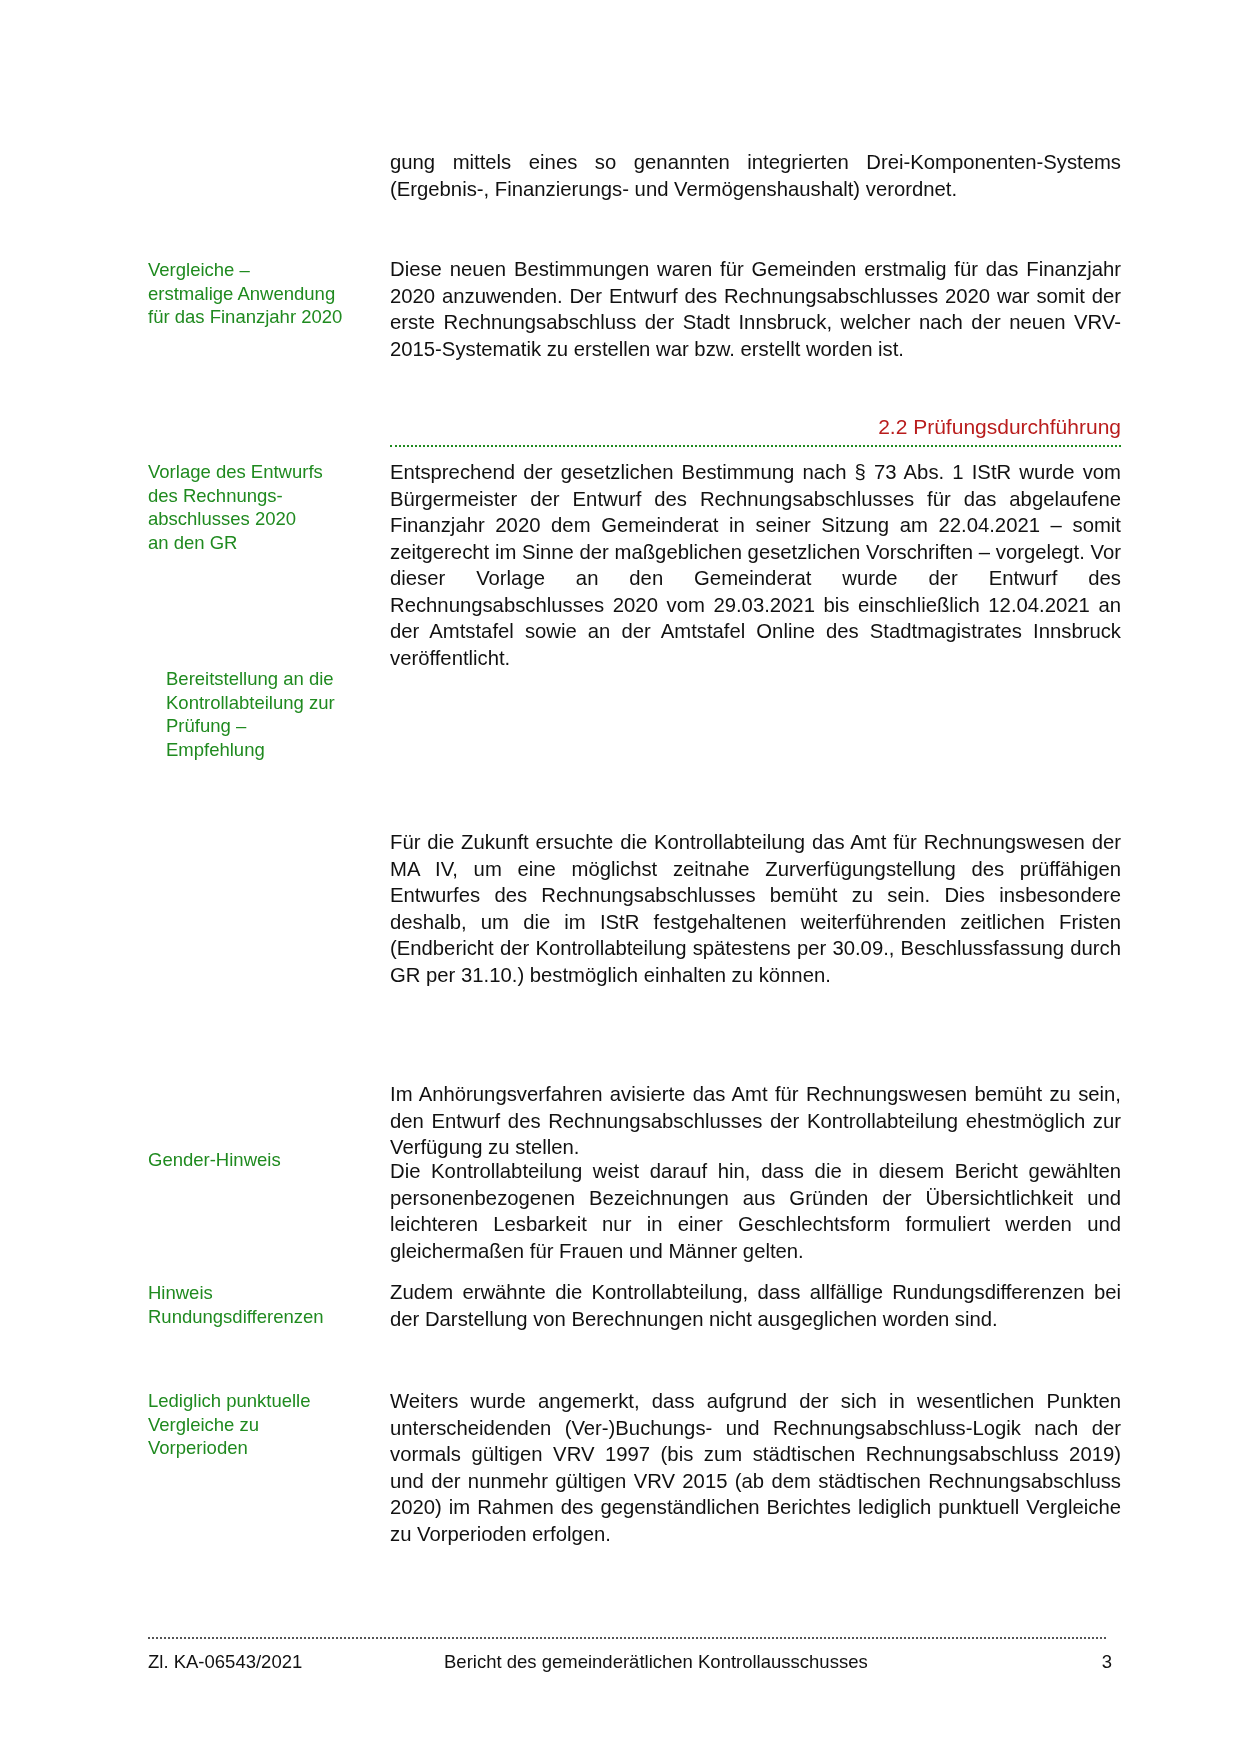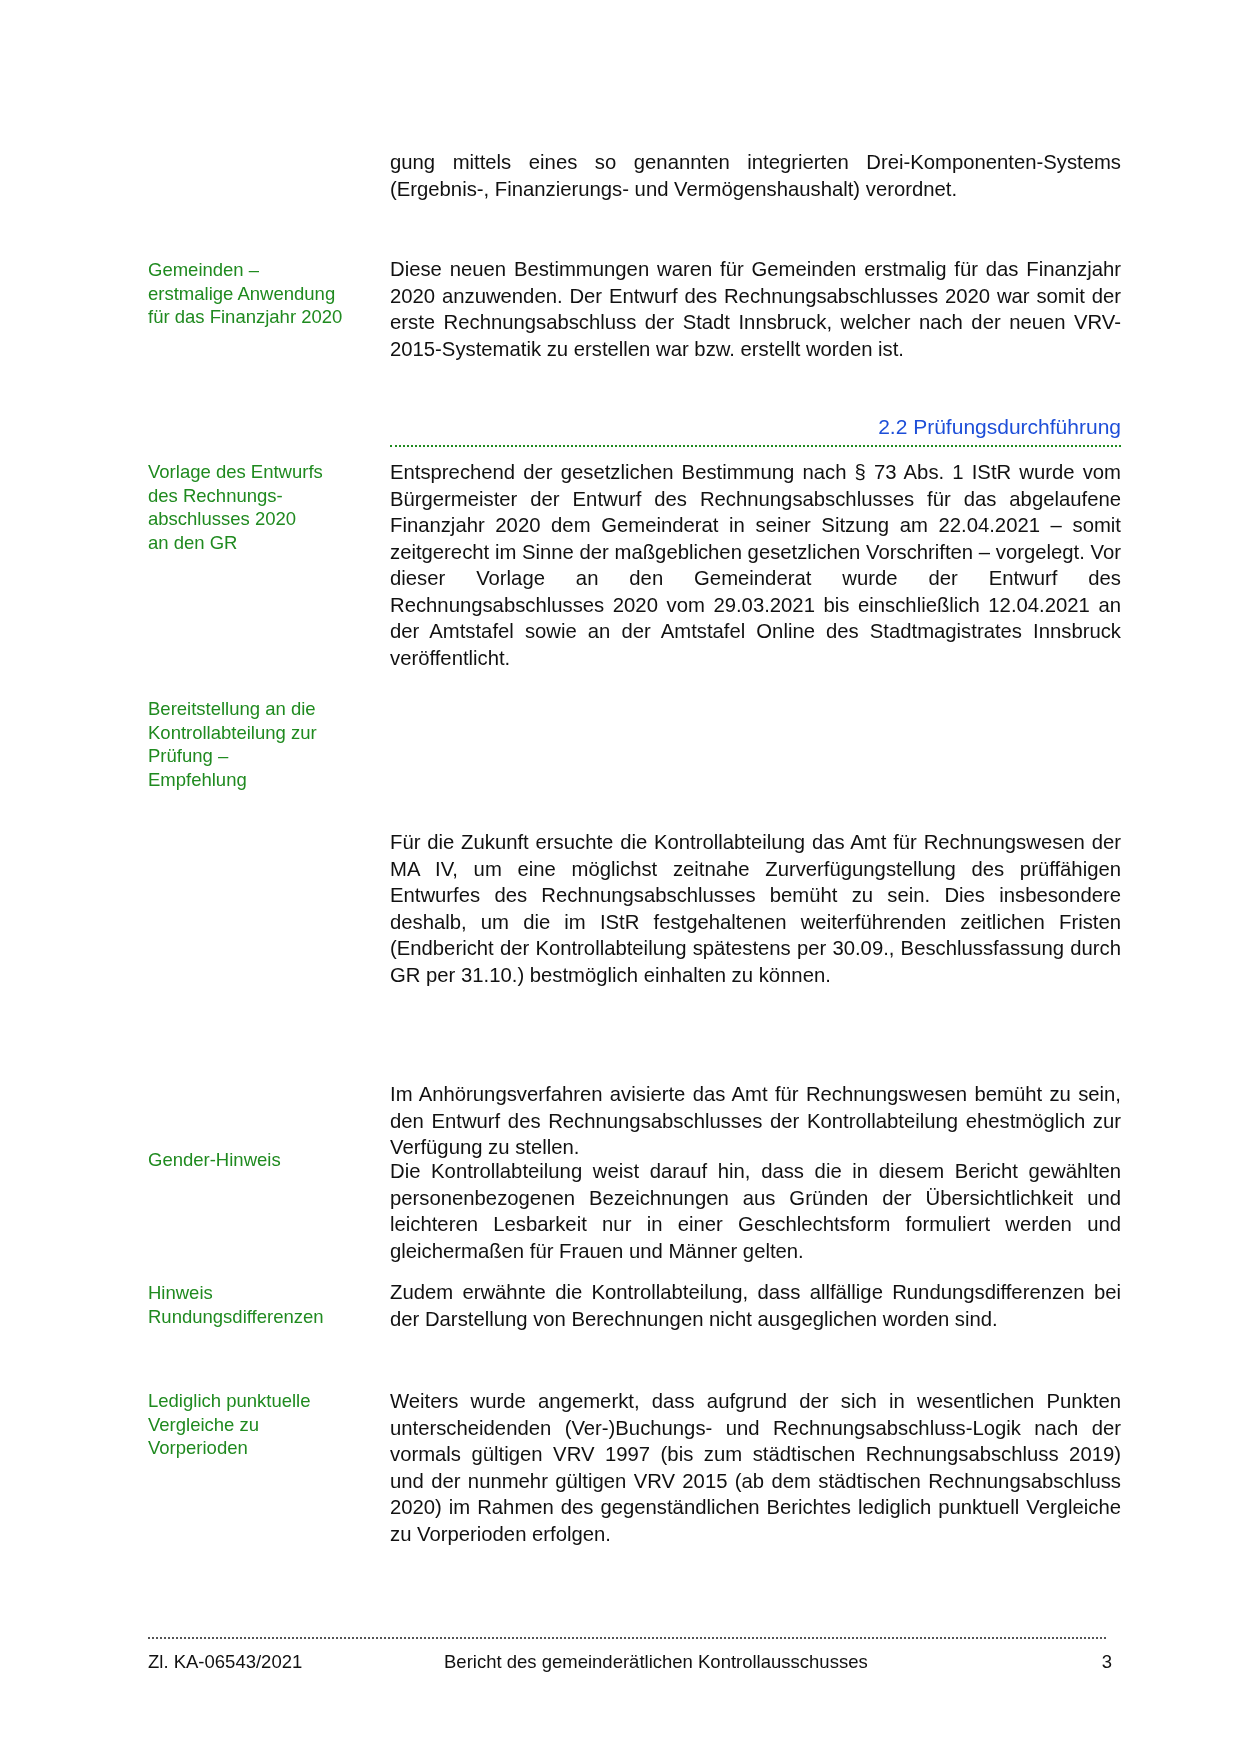--- a/index.html
+++ b/index.html
@@ -5,57 +5,57 @@
   html, body { margin: 0; padding: 0; background: #ffffff; }
   body { width: 1240px; height: 1755px; position: relative; overflow: hidden;
          font-family: "Liberation Sans", "DejaVu Sans", sans-serif; color: #111111; }
   .page { position: absolute; left: 0; top: 0; width: 1038px; height: 1755px; }
   .margin-note { position: absolute; left: 148px; width: 220px; color: #1f8a1f;
                  font-size: 18.5px; line-height: 23.5px; }
   .body-text { position: absolute; left: 390px; width: 731px; font-size: 20.3px;
                line-height: 26.5px; text-align: justify; text-align-last: left;
                hyphens: manual; }
   .heading { position: absolute; left: 390px; width: 731px; text-align: right;
-             color: #1d4ed8; font-size: 21px; line-height: 26px; }
+             color: #b91c1c; font-size: 21px; line-height: 26px; }
   .dotted-green { position: absolute; left: 390px; width: 731px; height: 0;
                   border-top: 2px dotted #1f8a1f; }
   .dotted-black { position: absolute; left: 148px; width: 958px; height: 0;
                   border-top: 2px dotted #555555; }
   .footer { position: absolute; top: 1650px; left: 148px; width: 972px; font-size: 18.5px;
             line-height: 24px; color: #111111; }
   .footer .left { position: absolute; left: 0; }
   .footer .center { position: absolute; left: 296px; text-align: center; }
   .footer .right { position: absolute; right: 8px; }
 </style>
 </head>
 <body>
 
 <div class="page">
 
   <div class="body-text" style="top:149px;">gung mittels eines so genannten integrierten Drei-Komponenten-Systems (Ergebnis-, Finanzierungs- und Vermögenshaushalt) verordnet.</div>
 
   <div class="margin-note" style="top:258px;">
-    <div>Gemeinden –</div>
+    <div>Vergleiche –</div>
     <div>erstmalige Anwendung</div>
     <div>für das Finanzjahr 2020</div>
   </div>
   <div class="body-text" style="top:256px;">Diese neuen Bestimmungen waren für Gemeinden erstmalig für das Finanzjahr 2020 anzuwenden. Der Entwurf des Rechnungsabschlusses 2020 war somit der erste Rechnungsabschluss der Stadt Innsbruck, welcher nach der neuen VRV-2015-Systematik zu erstellen war bzw. erstellt worden ist.</div>
 
   <div class="heading" style="top:414px;">2.2  Prüfungsdurchführung</div>
   <div class="dotted-green" style="top:445px;"></div>
 
   <div class="margin-note" style="top:460px;">
     <div>Vorlage des Entwurfs</div>
     <div>des Rechnungs-</div>
     <div>abschlusses 2020</div>
     <div>an den GR</div>
   </div>
   <div class="body-text" style="top:459px;">Entsprechend der gesetzlichen Bestimmung nach § 73 Abs. 1 IStR wurde vom Bürgermeister der Entwurf des Rechnungsabschlusses für das abgelaufene Finanzjahr 2020 dem Gemeinderat in seiner Sitzung am 22.04.2021 – somit zeitgerecht im Sinne der maßgeblichen gesetzlichen Vorschriften – vorgelegt. Vor dieser Vorlage an den Gemeinderat wurde der Entwurf des Rechnungsabschlusses 2020 vom 29.03.2021 bis einschließlich 12.04.2021 an der Amtstafel sowie an der Amtstafel Online des Stadtmagistrates Innsbruck veröffentlicht.</div>
 
-  <div class="margin-note" style="top:697px;">
+  <div class="margin-note" style="top:667px;margin-left:18px;">
     <div>Bereitstellung an die</div>
     <div>Kontrollabteilung zur</div>
     <div>Prüfung –</div>
     <div>Empfehlung</div>
   </div>
   <div class="body-text" style="top:829px;">Für die Zukunft ersuchte die Kontrollabteilung das Amt für Rechnungswesen der MA IV, um eine möglichst zeitnahe Zurverfügungstellung des prüffähigen Entwurfes des Rechnungsabschlusses bemüht zu sein. Dies insbesondere deshalb, um die im IStR festgehaltenen weiterführenden zeitlichen Fristen (Endbericht der Kontrollabteilung spätestens per 30.09., Beschlussfassung durch GR per 31.10.) bestmöglich einhalten zu können.</div>
   <div class="body-text" style="top:1040px;margin-top:41px;">Im Anhörungsverfahren avisierte das Amt für Rechnungswesen bemüht zu sein, den Entwurf des Rechnungsabschlusses der Kontrollabteilung ehestmöglich zur Verfügung zu stellen.</div>
 
   <div class="margin-note" style="top:1148px;">
     <div>Gender-Hinweis</div>

